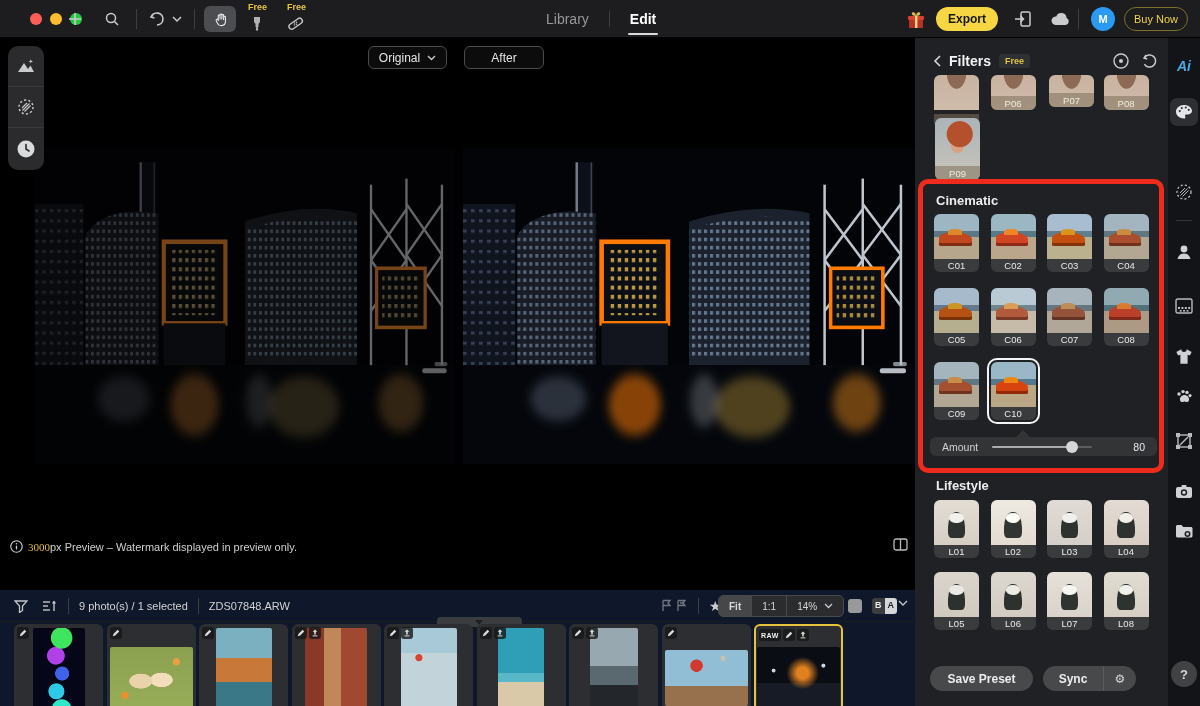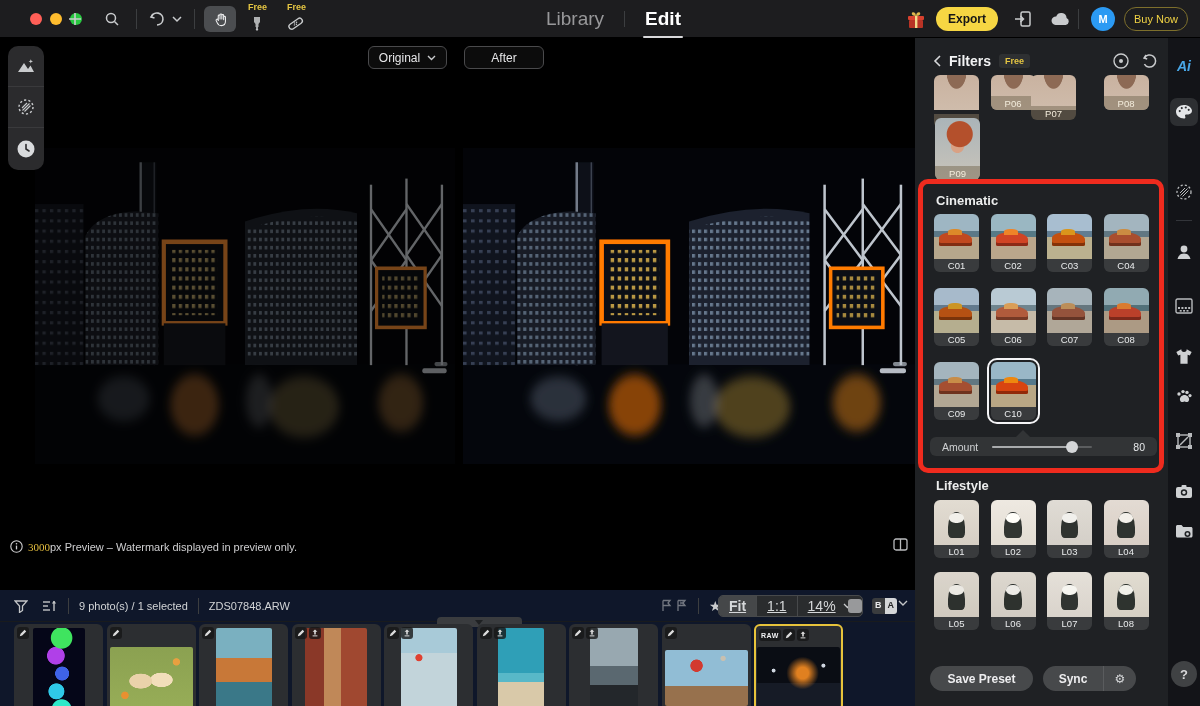--- a/index.html
+++ b/index.html
@@ -9,21 +9,21 @@
 
   
   .titlebar { position:absolute; left:0; top:0; width:1200px; height:38px; background:#1d1d1f; border-bottom:1px solid #000; z-index:30; }
   .tl { position:absolute; top:13px; width:12px; height:12px; border-radius:50%; }
   .tl.red { left:30px; background:#ff5f57; } .tl.yel { left:50px; background:#febc2e; } .tl.grn { left:70px; background:#28c840; }
   .tb-ic { position:absolute; top:8px; width:22px; height:22px; display:flex; align-items:center; justify-content:center; color:#c9cbcd; cursor:pointer; }
   .tb-div { position:absolute; top:9px; width:1px; height:20px; background:#3c3e40; }
   .hand-pill { position:absolute; left:204px; top:6px; width:32px; height:26px; background:#4b4d50; border-radius:6px; display:flex; align-items:center; justify-content:center; }
   .free-lbl { position:absolute; top:2px; font-size:9px; font-weight:bold; color:#e5c542; }
   .tabs { position:absolute; top:0; left:540px; height:38px; display:flex; align-items:center; gap:14px; }
-  .tab { font-size:19px; color:#98989a; cursor:pointer; padding:4px 6px; position:relative; }
+  .tab { font-size:14px; color:#98989a; cursor:pointer; padding:4px 6px; position:relative; }
   .tab.active { color:#fff; font-weight:bold; }
   .tab.active::after { content:""; position:absolute; left:4px; right:4px; bottom:-4px; height:2px; background:#d9d9db; border-radius:1px; }
   .tab-sep { width:1px; height:16px; background:#3c3e40; }
   .export-btn { position:absolute; left:936px; top:7px; width:62px; height:24px; background:#f6d643; color:#161616; font-weight:bold; font-size:12px; border:none; border-radius:12px; cursor:pointer; }
   .buynow-btn { position:absolute; left:1124px; top:7px; width:64px; height:24px; background:transparent; color:#f0d244; font-size:11px; border:1px solid #7d6f2c; border-radius:12px; cursor:pointer; }
   .avatar { position:absolute; left:1091px; top:7px; width:24px; height:24px; border-radius:50%; background:#2b9af3; color:#fff; font-size:11px; font-weight:bold; display:flex; align-items:center; justify-content:center; cursor:pointer; }
 
   
   .canvas { position:absolute; left:0; top:38px; width:915px; height:524px; background:#000; }
   .left-tools { position:absolute; left:8px; top:8px; width:36px; height:124px; background:#2b2b2d; border-radius:10px; z-index:5; }
@@ -40,21 +40,21 @@
 
   
   .strip { position:absolute; left:0; top:562px; width:915px; height:121px; background:#0f172a;margin-top:28px; }
   .strip-bar { position:absolute; left:0; top:0; width:915px; height:32px; border-bottom:1px solid #191b1d; display:flex; align-items:center; }
   .sb-ic { color:#c3c5c7; margin-left:14px; cursor:pointer; display:flex; align-items:center; }
   .sb-div { width:1px; height:16px; background:#3c3e40; margin:0 10px; }
   .sb-txt { font-size:11px; color:#d2d4d6; }
   .sb-stars { font-size:14px; color:#c9cbcd; letter-spacing:3px; cursor:pointer; }
   .sb-dot { font-size:12px; color:#8e9092; margin-left:10px; cursor:pointer; }
   .zoom-ctl { position:absolute; left:718px; top:5px; height:22px; display:flex; align-items:center; border:1px solid #47494b; border-radius:5px; background:#2a2c2e; overflow:hidden; }
-  .zc-seg { padding:16px 10px; font-size:14px; color:#d6d8da; height:100%; display:flex; align-items:center; cursor:pointer; border-right:1px solid #47494b;text-decoration:underline; }
+  .zc-seg { padding:16px 10px; font-size:10px; color:#d6d8da; height:100%; display:flex; align-items:center; cursor:pointer; border-right:1px solid #47494b; }
   .zc-seg.active { background:#454749; font-weight:bold; }
   .zc-seg:last-child { border-right:none; }
   .chk-sq { position:absolute; left:848px; top:9px; width:14px; height:14px; background:#98999b; border-radius:3px; cursor:pointer; }
   .ba-badge { position:absolute; left:872px; top:8px; height:16px; display:flex; border-radius:3px; overflow:hidden; cursor:pointer; font-size:9px; font-weight:bold; }
   .ba-badge .b { background:#3a3c3e; color:#e8e8ea; padding:2px 3px; }
   .ba-badge .a { background:#d4d6d8; color:#242426; padding:2px 3px; }
   .ba-chev { position:absolute; left:898px; top:10px; color:#c3c5c7; cursor:pointer; }
   .strip-scroll { position:absolute; left:437px; top:27px; width:85px; height:10px; background:#3a3c3f; border-radius:4px 4px 0 0; cursor:pointer; }
   .strip-scroll::after { content:""; position:absolute; left:38px; top:3px; border-left:4px solid transparent; border-right:4px solid transparent; border-top:5px solid #1e2022; }
   .cells { position:absolute; left:14px; top:34px; display:flex; gap:3.5px; }
@@ -568,21 +568,21 @@
     </div>
 
     <div class="preset-card" style="left:19px;top:37px;height:53px">
       <div class="p-crop"></div>
         <div class="pc-label">P05</div>
     </div>
     <div class="preset-card" style="left:75.5px;top:37px;height:35px">
       <div class="p-crop"></div>
         <div class="pc-label">P06</div>
     </div>
-    <div class="preset-card" style="left:116px;top:37px;height:45px">
+    <div class="preset-card" style="left:134px;top:37px;height:32px">
       <div class="p-crop"></div>
         <div class="pc-label">P07</div>
     </div>
     <div class="preset-card" style="left:188.5px;top:37px;height:35px">
       <div class="p-crop"></div>
         <div class="pc-label">P08</div>
     </div>
     <div class="preset-card" style="left:20px;top:80px;height:62px">
       <div class="p-full"></div>
         <div class="pc-label">P09</div>

